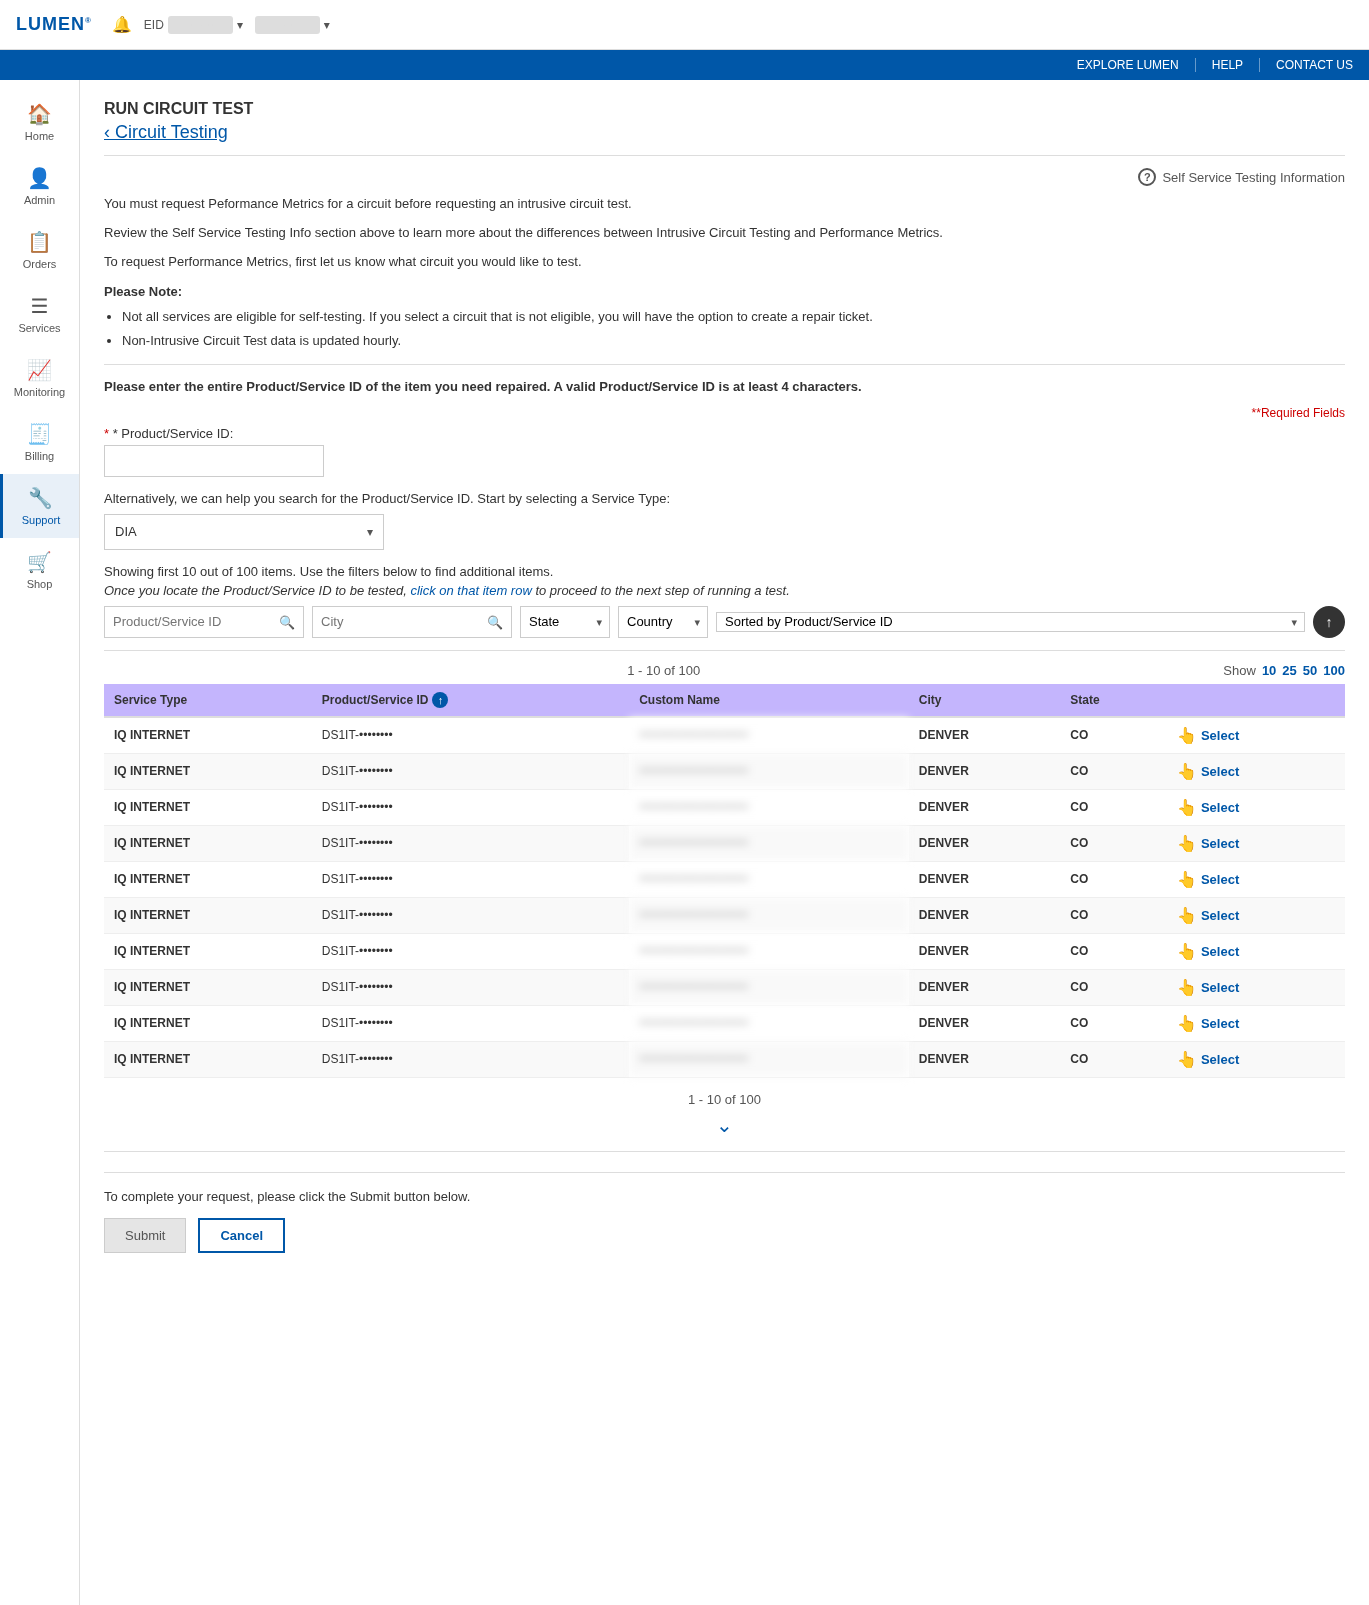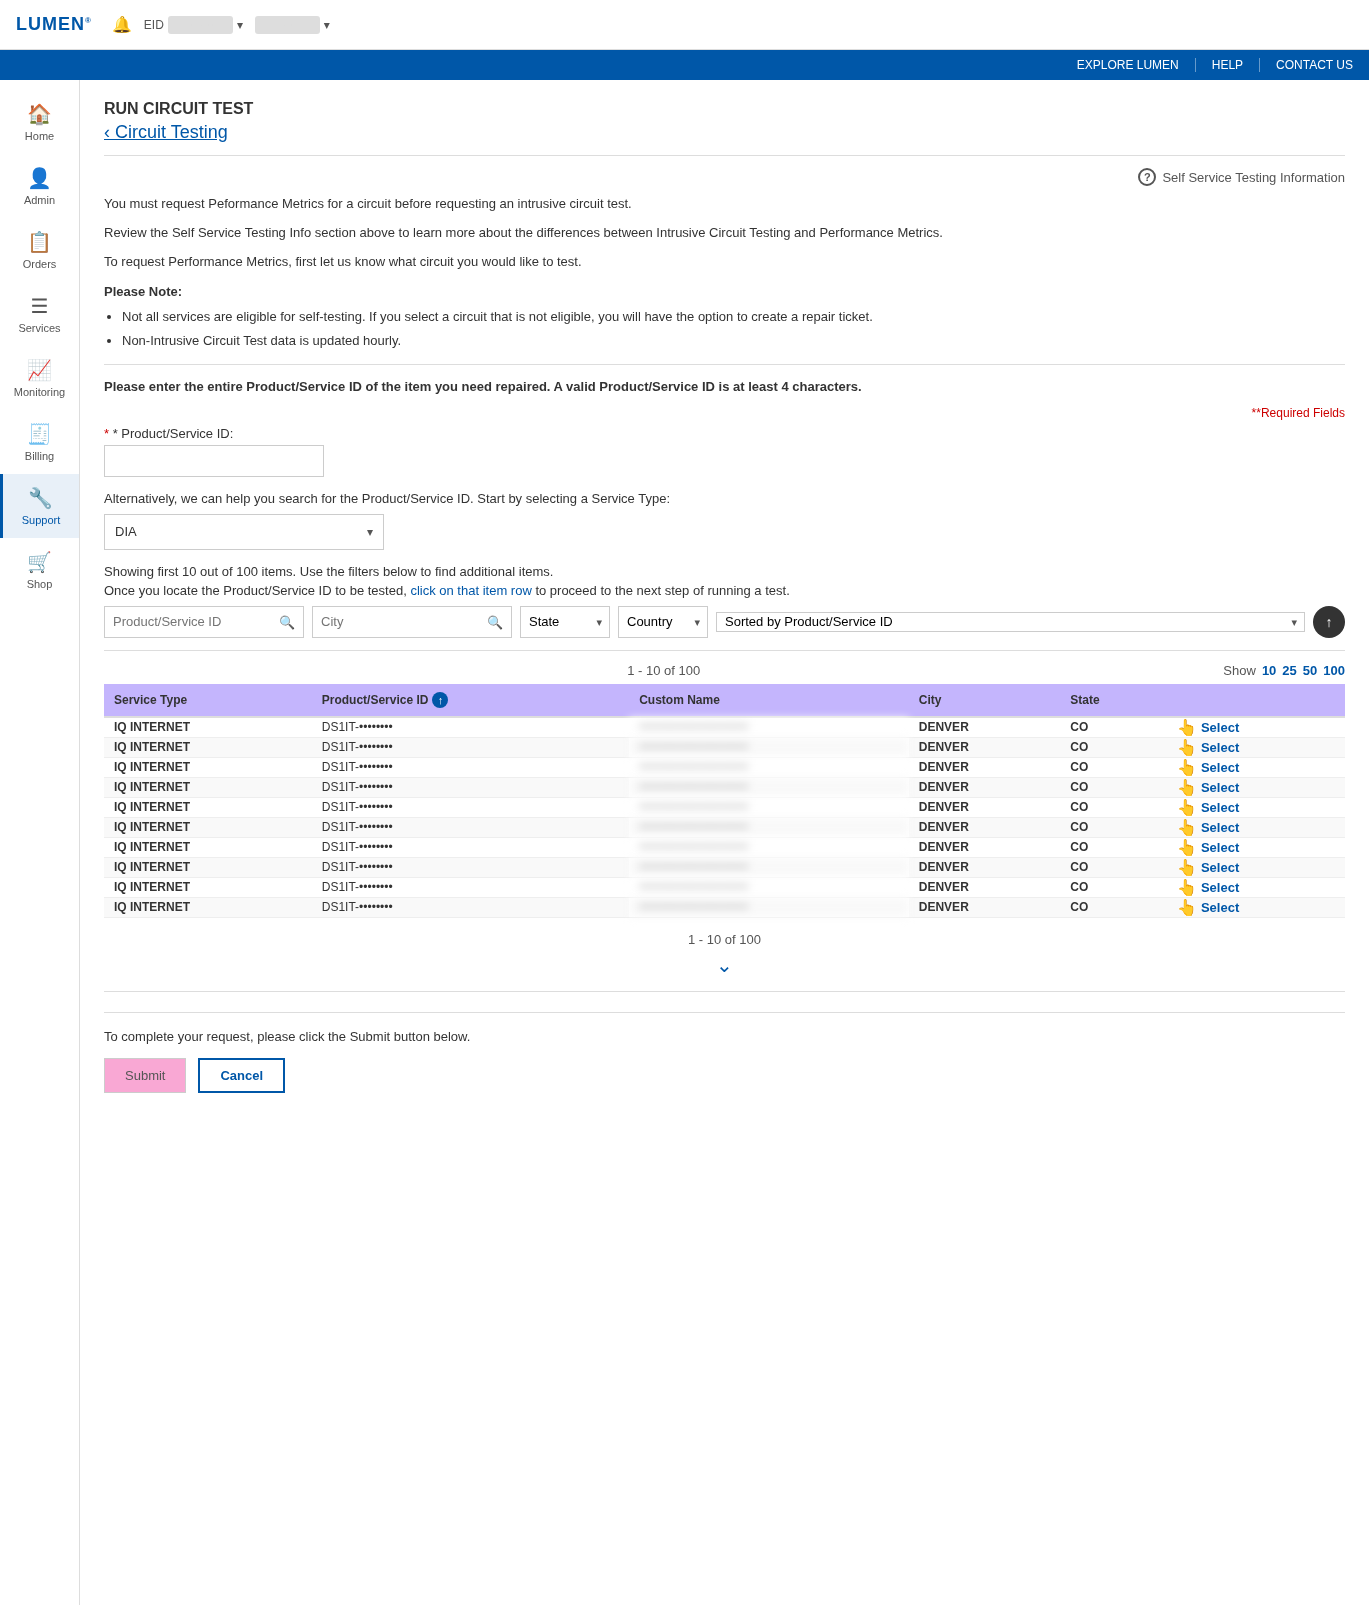--- a/index.html
+++ b/index.html
@@ -114,21 +114,21 @@
 
     
     .pagination-top { text-align: center; font-size: 13px; color: #555; margin: 12px 0 6px 0; display: flex; justify-content: space-between; align-items: center; }
     .show-options { display: flex; gap: 6px; align-items: center; font-size: 13px; }
     .show-options span { color: #555; }
     .show-options a { color: #0057a8; text-decoration: none; font-weight: bold; cursor: pointer; }
 
     table { width: 100%; border-collapse: collapse; font-size: 13px; }
     thead tr { background: #c4b5fd; }
     th { text-align: left; padding: 8px 10px; font-weight: bold; color: #333; border-bottom: 2px solid #ddd; font-size: 12px; }
-    td { padding: 0 10px; border-bottom: 1px solid #eee; }
+    td { padding: 8px 10px; border-bottom: 1px solid #eee; }
     tr:nth-child(even) td { background: #f9f9f9; }
     tr:nth-child(odd) td { background: #fff; }
 
     .service-type-cell { font-weight: bold; font-size: 12px; }
     .product-id-cell { font-size: 12px; color: #333; }
     .custom-name-cell { color: #aaa; font-size: 12px; }
     .city-cell { font-weight: bold; font-size: 12px; margin-top: 12px; }
     .state-cell { font-weight: bold; font-size: 12px; }
 
     .select-btn {
@@ -139,21 +139,21 @@
     .select-btn .hand-icon { font-size: 16px; }
 
     .pagination-bottom { text-align: center; font-size: 13px; color: #555; margin: 14px 0 6px 0; }
     .chevron-down { text-align: center; font-size: 20px; color: #0057a8; cursor: pointer; margin-top: 4px; }
 
     .bottom-section { margin-top: 20px; padding-top: 16px; border-top: 1px solid #ddd; }
     .bottom-text { font-size: 13px; margin-bottom: 14px; }
 
     .action-btns { display: flex; gap: 12px; }
     .btn-submit {
-      padding: 8px 20px; background: #f9a8d4; color: #555; border: 1px solid #ccc;
+      padding: 8px 20px; background: #e5e5e5; color: #555; border: 1px solid #ccc;
       font-size: 13px; cursor: pointer;
     }
     .btn-cancel {
       padding: 8px 20px; background: #fff; color: #0057a8; border: 2px solid #0057a8;
       font-size: 13px; cursor: pointer; font-weight: bold; text-align: center;
     }
 
     .th-sort { display: inline-flex; align-items: center; gap: 4px; }
     .sort-up { font-size: 11px; color: #0057a8; background: #0057a8; border-radius: 50%; color: #fff; width: 16px; height: 16px; display: inline-flex; align-items: center; justify-content: center; }
   </style>
@@ -260,21 +260,21 @@
 
     
     <div class="service-type-select">
       <span>DIA</span>
       <span class="chevron">▾</span>
     </div>
 
     <p class="showing-text">
       <span>Showing first 10 out of 100 items. Use the filters below to find additional items.</span>
     </p>
-    <p class="showing-text" style="margin-top:2px;">
+    <p class="showing-text" style="margin-top:2px;font-style:italic;">
       Once you locate the Product/Service ID to be tested, <span class="click-text">click on that item row</span> to proceed to the next step of running a test.
     </p>
 
     
     <div class="filters">
       <div class="filter-input-wrap">
         <input class="filter-input" type="text" style="width: 200px;" placeholder="Product/Service ID">
         <span class="search-icon">🔍</span>
       </div>
       <div class="filter-input-wrap">

